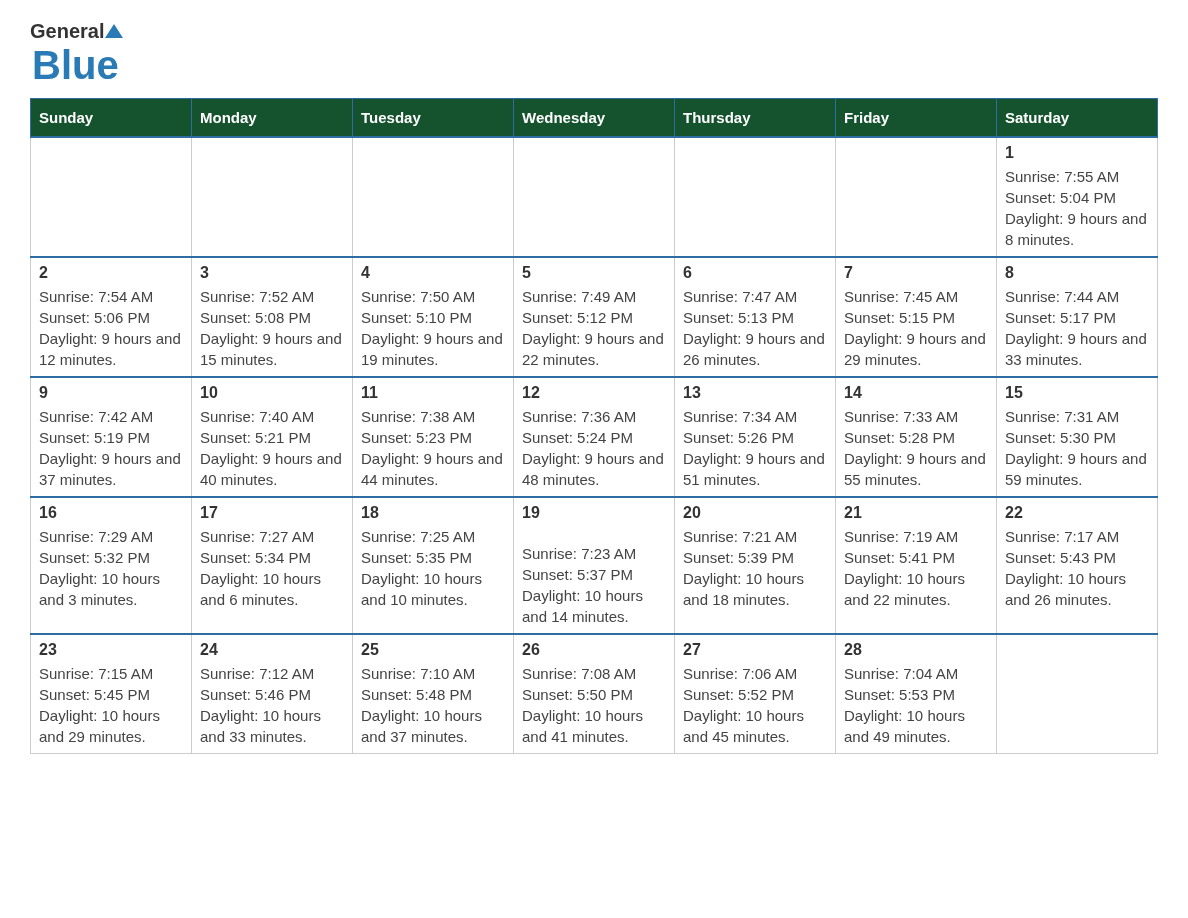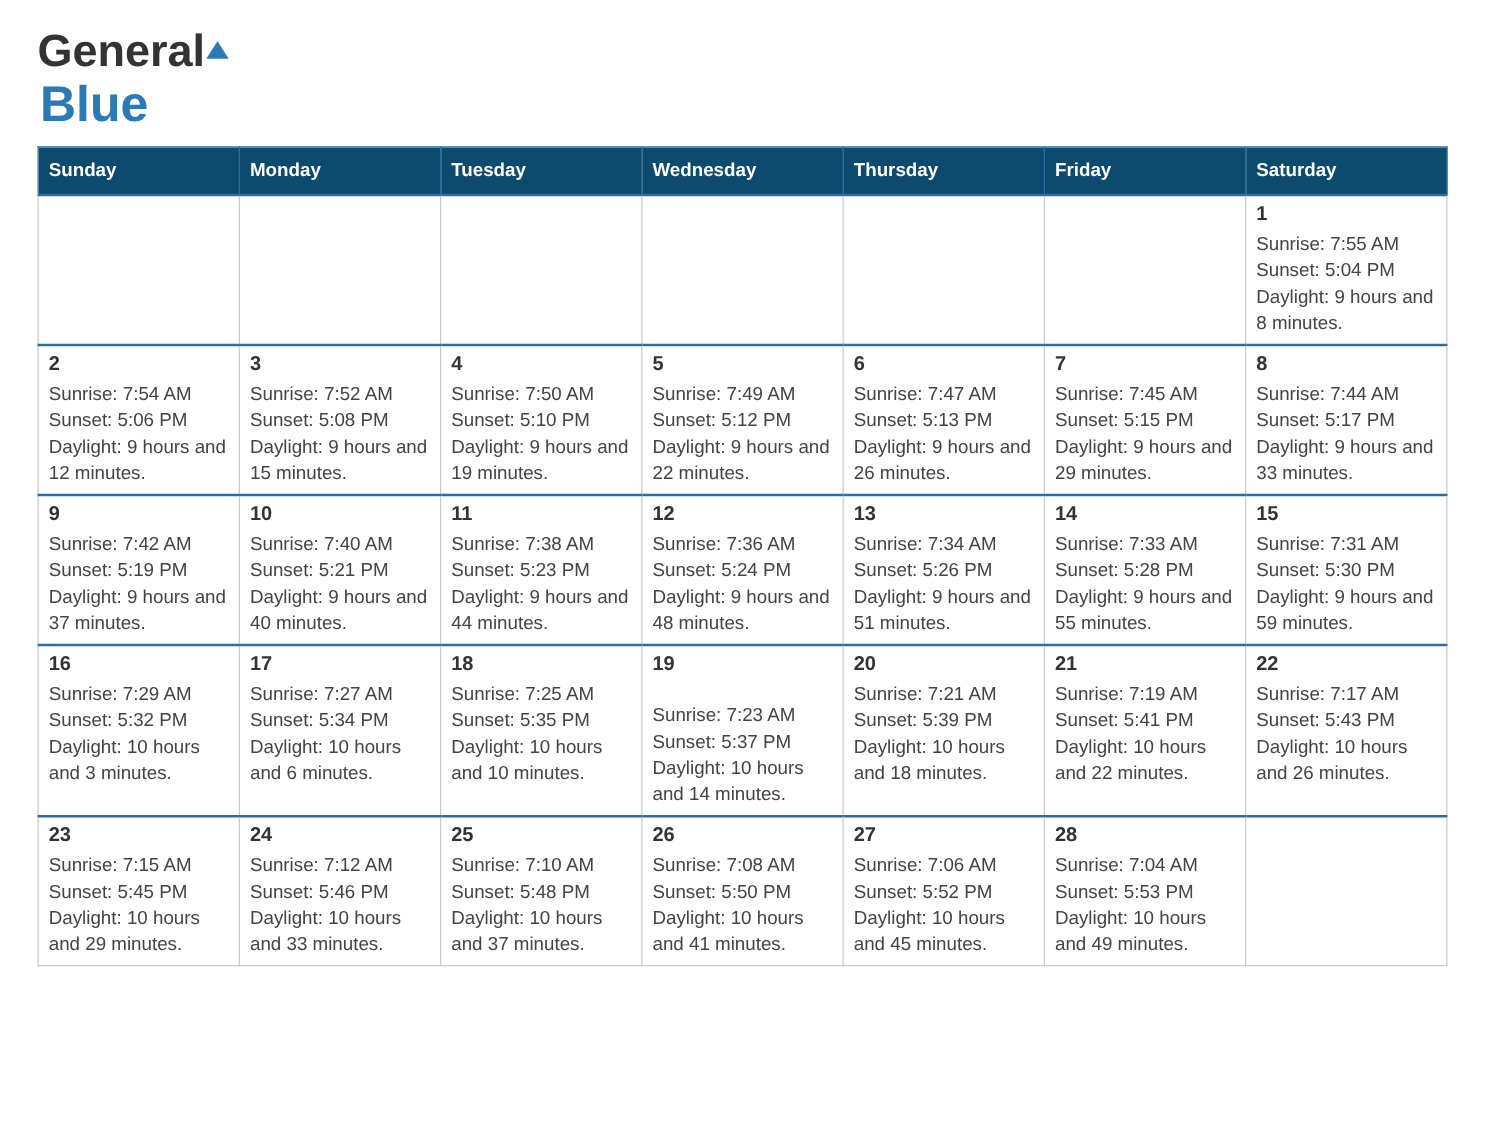--- a/index.html
+++ b/index.html
@@ -17,21 +17,21 @@
       margin-bottom: 10px;
     }
     .logo {
       display: flex;
       flex-direction: column;
       align-items: flex-start;
     }
     .logo-text {
       display: flex;
       align-items: center;
-      font-size: 36px;
+      font-size: 20px;
       font-weight: bold;
       color: #333;
     }
     .logo-general { color: #333; }
     .logo-blue { color: #2a7ab5; }
     .logo-triangle-wrap {
       display: inline-flex;
       align-items: center;
     }
     .title-section {
@@ -47,21 +47,21 @@
       font-size: 20px;
       color: #555;
       margin-top: 4px;
     }
     .calendar {
       width: 100%;
       border-collapse: collapse;
       margin-top: 10px;
     }
     .calendar th {
-      background-color: #0c4a6e;
+      background-color: #14532d;
       color: #fff;
       padding: 10px 8px;
       font-size: 15px;
       font-weight: bold;
       text-align: left;
       border: 1px solid #2e6da4;
     }
     .calendar td {
       vertical-align: top;
       border: 1px solid #ccc;

